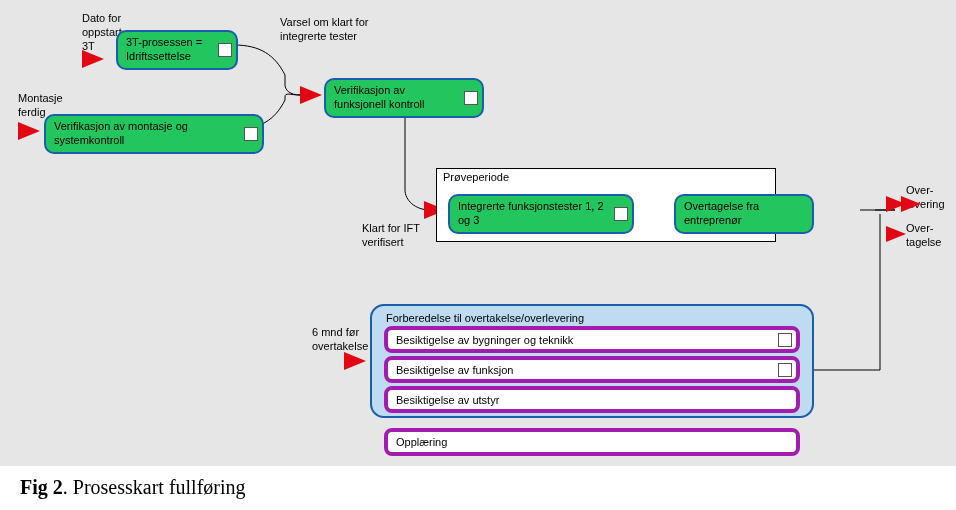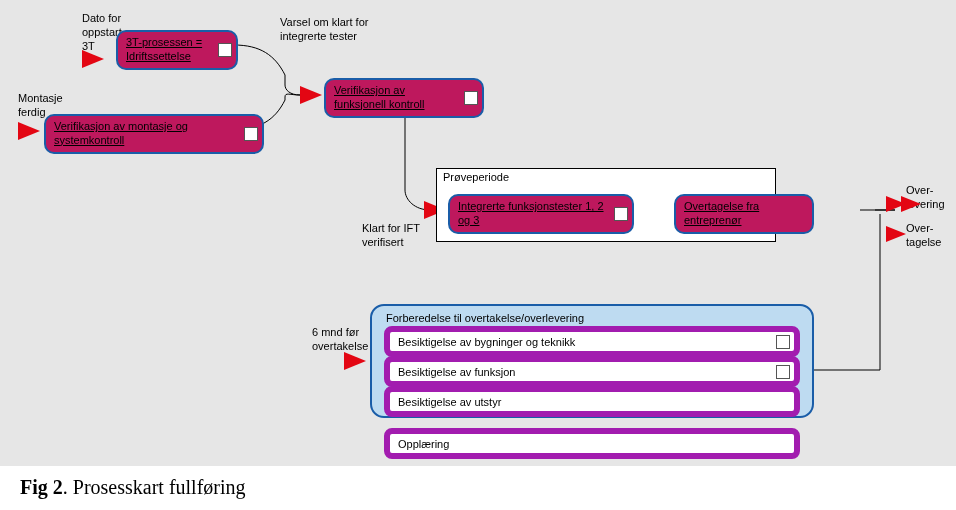--- a/index.html
+++ b/index.html
@@ -19,32 +19,31 @@
   .label {
     position: absolute;
     font-size: 11px;
     color: #000;
     line-height: 1.25;
     white-space: pre-line;
   }
   .node {
     position: absolute;
     border: 2px solid #1A5DA8;
-    background: #be185d;
+    background: #22c55e;
     border-radius: 10px;
     font-size: 11px;
     color: #000;
     padding: 4px 26px 4px 8px;
     line-height: 1.25;
     box-sizing: border-box;
-    text-decoration: underline;
   }
   .node-white {
     position: absolute;
-    border: 6px solid #a21caf;
+    border: 4px solid #a21caf;
     background: #fff;
     border-radius: 8px;
     font-size: 11px;
     color: #000;
     padding: 4px 26px 15px 8px;
     line-height: 1.25;
     box-sizing: border-box;
   }
   .sub-icon {
     position: absolute;

